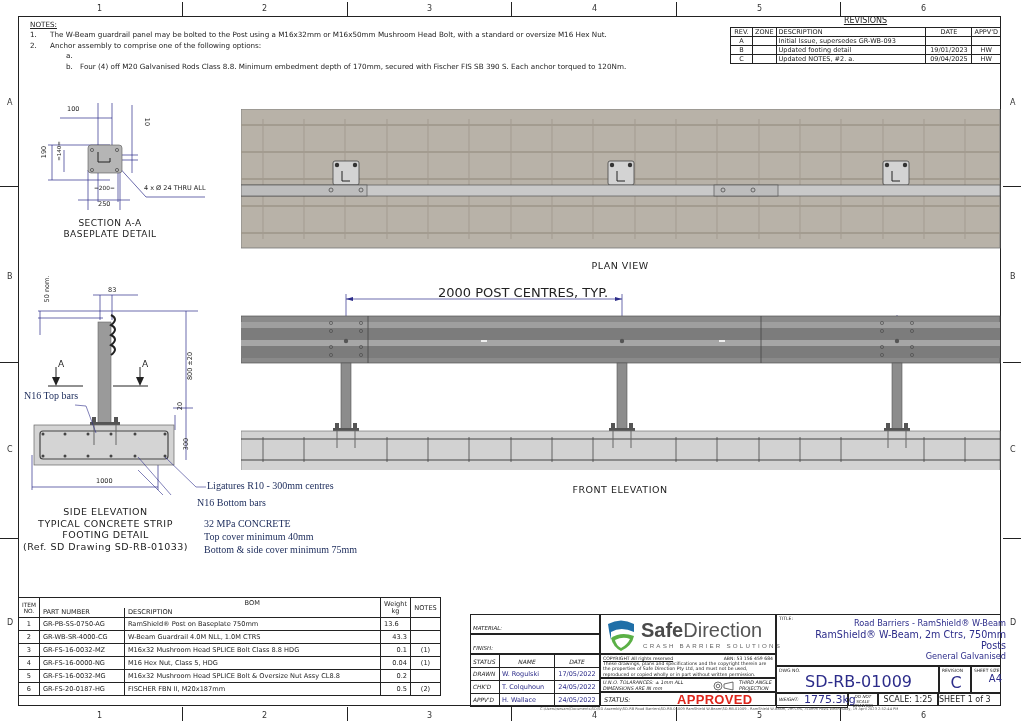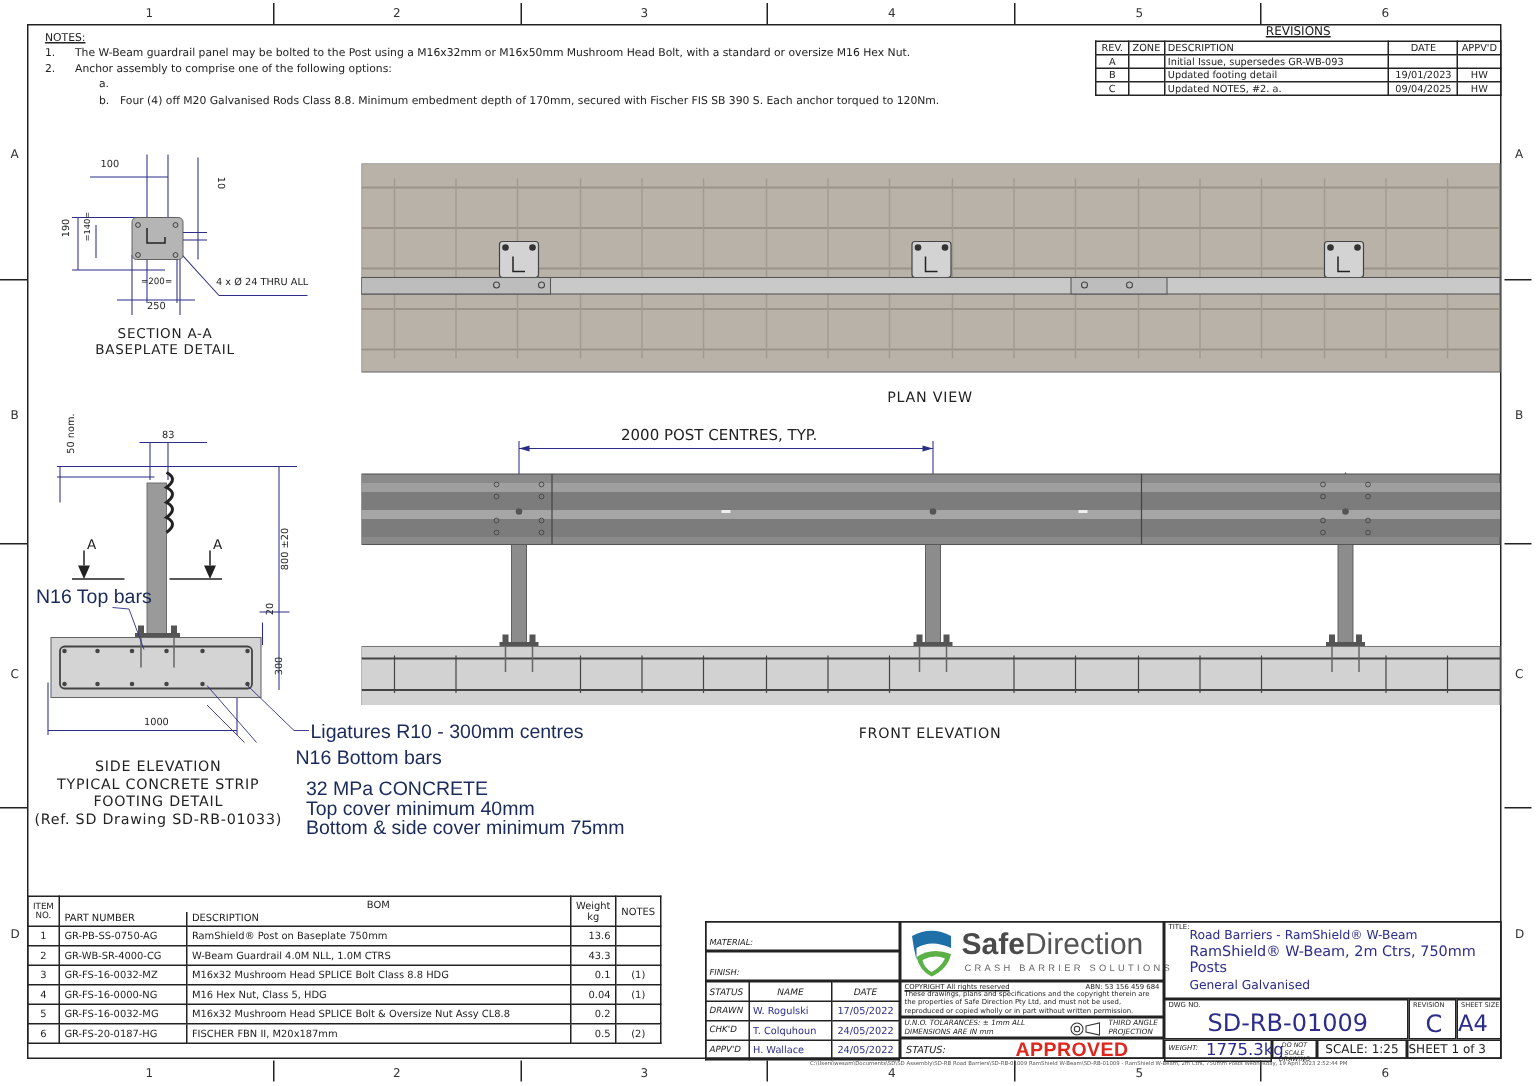--- a/index.html
+++ b/index.html
@@ -16,21 +16,21 @@
   .notes .row { display: flex; }
   .notes .num { width: 20px; }
   .notes .sub { padding-left: 36px; display: flex; }
   .notes .sub .num { width: 14px; }
   table.rev { position: absolute; left: 730px; top: 16px; width: 271px; border-collapse: collapse; font-size: 6.5px; }
   table.rev td, table.rev th { border: 1px solid #222; padding: 0 2px; height: 8px; line-height: 8px; font-weight: normal; }
   table.rev .cap { border: none; text-align: center; font-size: 8px; text-decoration: underline; height: 11px; }
   .c { text-align: center; }
   .view-label { font-size: 9.5px; text-align: center; color: #222; letter-spacing: 0.5px; }
   .dim { font-size: 6.5px; color: #222; }
-  .callout { font-family: Liberation Sans, sans-serif; font-size: 13px; color: #1a2a5a; }
+  .callout { font-family: Liberation Serif, serif; font-size: 10px; color: #1a2a5a; }
   table.bom { position: absolute; left: 18px; top: 597px; width: 423px; border-collapse: collapse; font-size: 6.6px; }
   table.bom td, table.bom th { border: 1px solid #222; padding: 0 3px; height: 13px; font-weight: normal; }
   table.bom .head td { height: 10px; }
   .tb { position: absolute; border-collapse: collapse; font-size: 6.5px; }
   .tbox { position: absolute; border: 1px solid #222; }
 </style>
 </head>
 <body>
 
 <div class="frame"></div>
@@ -308,21 +308,21 @@
   </g>
   <g stroke="#666" stroke-width="1">
     <line x1="96" y1="151" x2="96" y2="168"></line>
       <line x1="114" y1="151" x2="114" y2="168"></line>
     <line x1="372" y1="151" x2="372" y2="168"></line>
       <line x1="390" y1="151" x2="390" y2="168"></line>
     <line x1="647" y1="151" x2="647" y2="168"></line>
       <line x1="665" y1="151" x2="665" y2="168"></line>
   </g>
 </svg>
-<div class="abs dim" style="left:414px;top:285px;font-size:10px">2000 POST CENTRES, TYP.</div>
+<div class="abs dim" style="left:438px;top:285px;font-size:13px">2000 POST CENTRES, TYP.</div>
 <div class="abs view-label" style="left:540px;top:484px;width:160px">FRONT ELEVATION</div>
 
 <svg class="abs" style="left:18px;top:265px" width="225" height="230">
   <g stroke="#2c2c8a" stroke-width="0.7" fill="none">
     <line x1="22" y1="46" x2="22" y2="70"></line>
     <line x1="20" y1="46" x2="180" y2="46"></line>
       <line x1="20" y1="53" x2="85" y2="53"></line>
     <line x1="82" y1="30" x2="82" y2="55"></line>
       <line x1="94" y1="30" x2="94" y2="55"></line>
     <line x1="75" y1="30" x2="120" y2="30"></line>
@@ -404,21 +404,21 @@
     <td rowspan="2" class="c" style="width:30px">NOTES</td>
   </tr>
   <tr class="head">
     <td style="border-top:none">PART NUMBER</td>
     <td style="border-top:none">DESCRIPTION</td>
   </tr>
   <tr>
     <td class="c">1</td>
     <td>GR-PB-SS-0750-AG</td>
     <td>RamShield® Post on Baseplate 750mm</td>
-    <td style="text-align:right">13.6</td>
+    <td style="text-align:left">13.6</td>
     <td class="c"></td>
   </tr>
   <tr>
     <td class="c">2</td>
     <td>GR-WB-SR-4000-CG</td>
     <td>W-Beam Guardrail 4.0M NLL, 1.0M CTRS</td>
     <td style="text-align:right">43.3</td>
     <td class="c"></td>
   </tr>
   <tr>
@@ -512,38 +512,38 @@
   </svg>
   <span class="abs" style="left:138px;top:1px;width:38px;font-size:4.8px;line-height:5.5px;font-style:italic">THIRD ANGLE PROJECTION</span>
 </div>
 <div class="tbox" style="left:600px;top:692px;width:176px;height:14px">
   <span class="abs" style="left:3px;top:3px;font-size:6.5px;font-style:italic">STATUS:</span>
   <span class="abs" style="left:76px;top:-1px;font-family:'Liberation Sans',sans-serif;font-weight:bold;font-size:13px;color:#e0261c;letter-spacing:0.3px">APPROVED</span>
 </div>
 
 <div class="tbox" style="left:776px;top:614px;width:225px;height:52px">
   <span class="abs" style="left:2px;top:1px;font-size:4.6px">TITLE:</span>
-  <div class="abs blue" style="left:16px;top:3px;width:225px;text-align:left;font-size:8.2px;line-height:11px">
+  <div class="abs blue" style="left:4px;top:3px;width:225px;text-align:right;font-size:8.2px;line-height:11px">
     <div>Road Barriers - RamShield® W-Beam</div>
     <div style="font-size:9.6px">RamShield® W-Beam, 2m Ctrs, 750mm</div>
     <div style="font-size:9.6px">Posts</div>
     <div>General Galvanised</div>
   </div>
 </div>
 <div class="tbox" style="left:776px;top:666px;width:163px;height:27px">
   <span class="abs" style="left:2px;top:1px;font-size:4.6px">DWG NO.</span>
   <span class="abs blue" style="left:0;top:5px;width:163px;text-align:center;font-size:16px">SD-RB-01009</span>
 </div>
 <div class="tbox" style="left:939px;top:666px;width:32px;height:27px">
   <span class="abs" style="left:2px;top:1px;font-size:4.4px">REVISION</span>
   <span class="abs blue" style="left:0;top:6px;width:32px;text-align:center;font-size:16px">C</span>
 </div>
 <div class="tbox" style="left:971px;top:666px;width:30px;height:27px">
   <span class="abs" style="left:2px;top:1px;font-size:4.4px;white-space:nowrap">SHEET SIZE</span>
-  <span class="abs blue" style="left:0;top:6px;width:30px;text-align:left;font-size:15px">A4</span>
+  <span class="abs blue" style="left:0;top:6px;width:30px;text-align:right;font-size:10px">A4</span>
 </div>
 <div class="tbox" style="left:776px;top:693px;width:72px;height:15px">
   <span class="abs" style="left:2px;top:3px;font-size:4.6px;font-style:italic">WEIGHT:</span>
   <span class="abs blue" style="left:27px;top:-1px;font-size:11px">1775.3kg</span>
 </div>
 <div class="tbox" style="left:848px;top:693px;width:30px;height:13px;font-size:4.2px;line-height:4.6px;font-style:italic;text-align:center;padding-top:1px">DO NOT SCALE DRAWING</div>
 <div class="tbox" style="left:878px;top:693px;width:60px;height:13px;font-size:8px;text-align:center;line-height:12px">SCALE: 1:25</div>
 <div class="tbox" style="left:938px;top:693px;width:63px;height:13px;font-size:8px;text-align:left;line-height:12px">SHEET  1  of  3</div>
 
 <div class="abs" style="left:540px;top:707px;width:480px;font-size:3.6px;color:#555;white-space:nowrap;overflow:hidden">C:\Users\wesam\Documents\SD\SD Assembly\SD-RB Road Barriers\SD-RB-01009 RamShield W-Beam\SD-RB-01009 - RamShield W-Beam, 2m Ctrs, 750mm Posts  Wednesday, 19 April 2023 2:52:44 PM</div>

